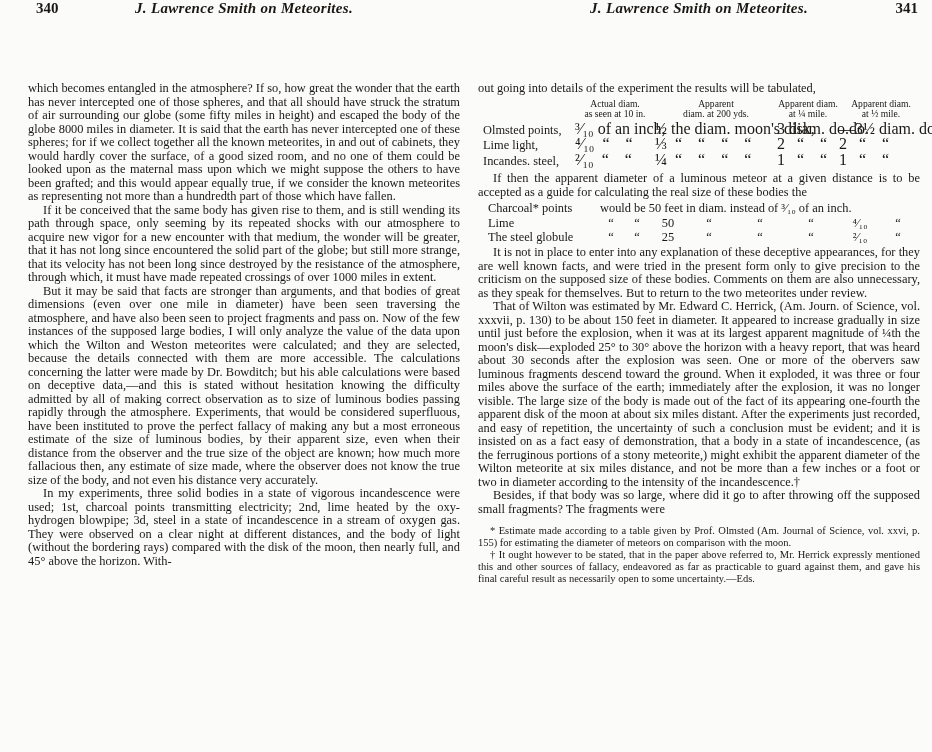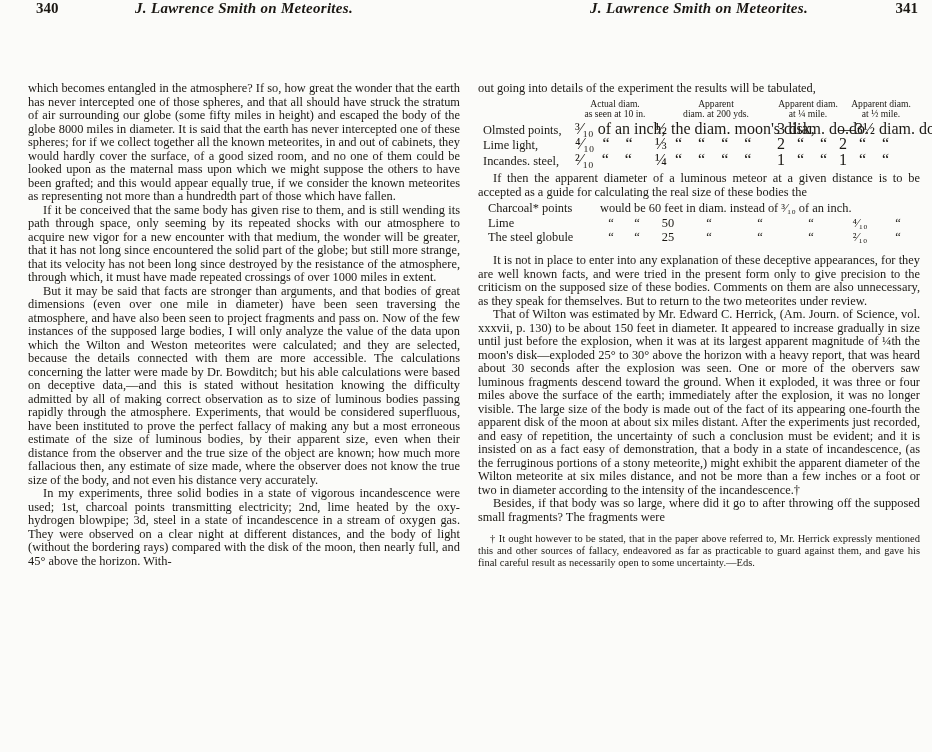--- a/index.html
+++ b/index.html
@@ -32,21 +32,21 @@
   .c0{width:92px;font-size:12.4px;white-space:pre}
   .c1{width:80px}
   .c2{width:122px}
   .c3{width:62px}
   .c4{width:84px}
   .mt-h{font-size:9.6px;line-height:10.6px;text-align:center;white-space:pre-line;
         margin-bottom:2px}
   .mt-d{font-size:16px;white-space:pre;line-height:14.5px}
 
   
-  .sizelist{margin:2px 0 10px 10px;font-size:12.4px;line-height:14.4px}
+  .sizelist{margin:2px 0 2px 10px;font-size:12.4px;line-height:14.4px}
   .sl-row{display:flex;align-items:baseline}
   .slc{flex:0 0 auto;white-space:pre}
   .s0{width:112px}
   .s1{width:22px;text-align:center}
   .s2{width:30px;text-align:center}
   .s3{width:32px;text-align:center}
   .s4{width:50px;text-align:center}
   .s5{width:52px;text-align:center}
   .s6{width:50px;text-align:center}
   .s7{width:48px;text-align:center}
@@ -114,21 +114,21 @@
           <div class="mtc c3 mt-d">1   “    “</div>
           <div class="mtc c4 mt-d">1   “    “</div>
         </div>
       </div>
 
       <p><span>If then the apparent diameter of a luminous meteor at a given distance is to be accepted as a guide for calculating the real size of these bodies the</span></p>
 
       <div class="sizelist">
         <div class="sl-row">
           <span class="slc s0">Charcoal* points</span>
-          <span class="slc">would be 60 feet in diam. instead of ³⁄₁₀ of an inch.</span>
+          <span class="slc">would be 50 feet in diam. instead of ³⁄₁₀ of an inch.</span>
         </div>
         <div class="sl-row">
           <span class="slc s0">Lime</span>
           <span class="slc s1">“</span>
           <span class="slc s2">“</span>
           <span class="slc s3">50</span>
           <span class="slc s4">“</span>
           <span class="slc s5">“</span>
           <span class="slc s6">“</span>
           <span class="slc s7">⁴⁄₁₀</span>
@@ -145,18 +145,19 @@
           <span class="slc s7">²⁄₁₀</span>
           <span class="slc s8">“</span>
         </div>
       </div>
 
       <p><span>It is not in place to enter into any explanation of these deceptive appearances, for they are well known facts, and were tried in the present form only to give precision to the criticism on the supposed size of these bodies.  Comments on them are also unnecessary, as they speak for themselves.  But to return to the two meteorites under review.</span></p>
       <p><span>That of Wilton was estimated by Mr. Edward C. Herrick, (Am. Journ. of Science, vol. xxxvii, p. 130) to be about 150 feet in diameter.  It appeared to increase gradually in size until </span><span class="it">just before the explosion</span><span>, when it was at its largest apparent magnitude of ¼th the moon's disk—exploded 25° to 30° above the horizon with a heavy report, that was heard about 30 seconds after the explosion was seen.  One or more of the obervers saw luminous fragments descend toward the ground.  When it exploded, it was three or four miles above the surface of the earth; immediately after the explosion, it was no longer visible.  The large size of the body is made out of the fact of its appearing one-fourth the apparent disk of the moon at about six miles distant.  After the experiments just recorded, and easy of repetition, the uncertainty of such a conclusion must be evident; and it is insisted on as a fact easy of demonstration, that a body in a state of incandescence, (as the ferruginous portions of a stony meteorite,) might exhibit the apparent diameter of the Wilton meteorite at six miles distance, and not be more than a few inches or a foot or two in diameter according to the intensity of the incandescence.†</span></p>
       <p><span>Besides, if that body was so large, where did it go to after throwing off the supposed small fragments?  The fragments were</span></p>
 
       <div class="footnotes">
+        <p>* Estimate made according to a table given by Prof. Olmsted (Am. Journal of Science, vol. xxvi, p. 155) for estimating the diameter of meteors on comparison with the moon.</p>
         <p>† It ought however to be stated, that in the paper above referred to, Mr. Herrick expressly mentioned this and other sources of fallacy, endeavored as far as practicable to guard against them, and gave his final careful result as necessarily open to some uncertainty.—Eds.</p>
       </div>
     </div>
   </div>
 
 </div>
 
 </body></html>

